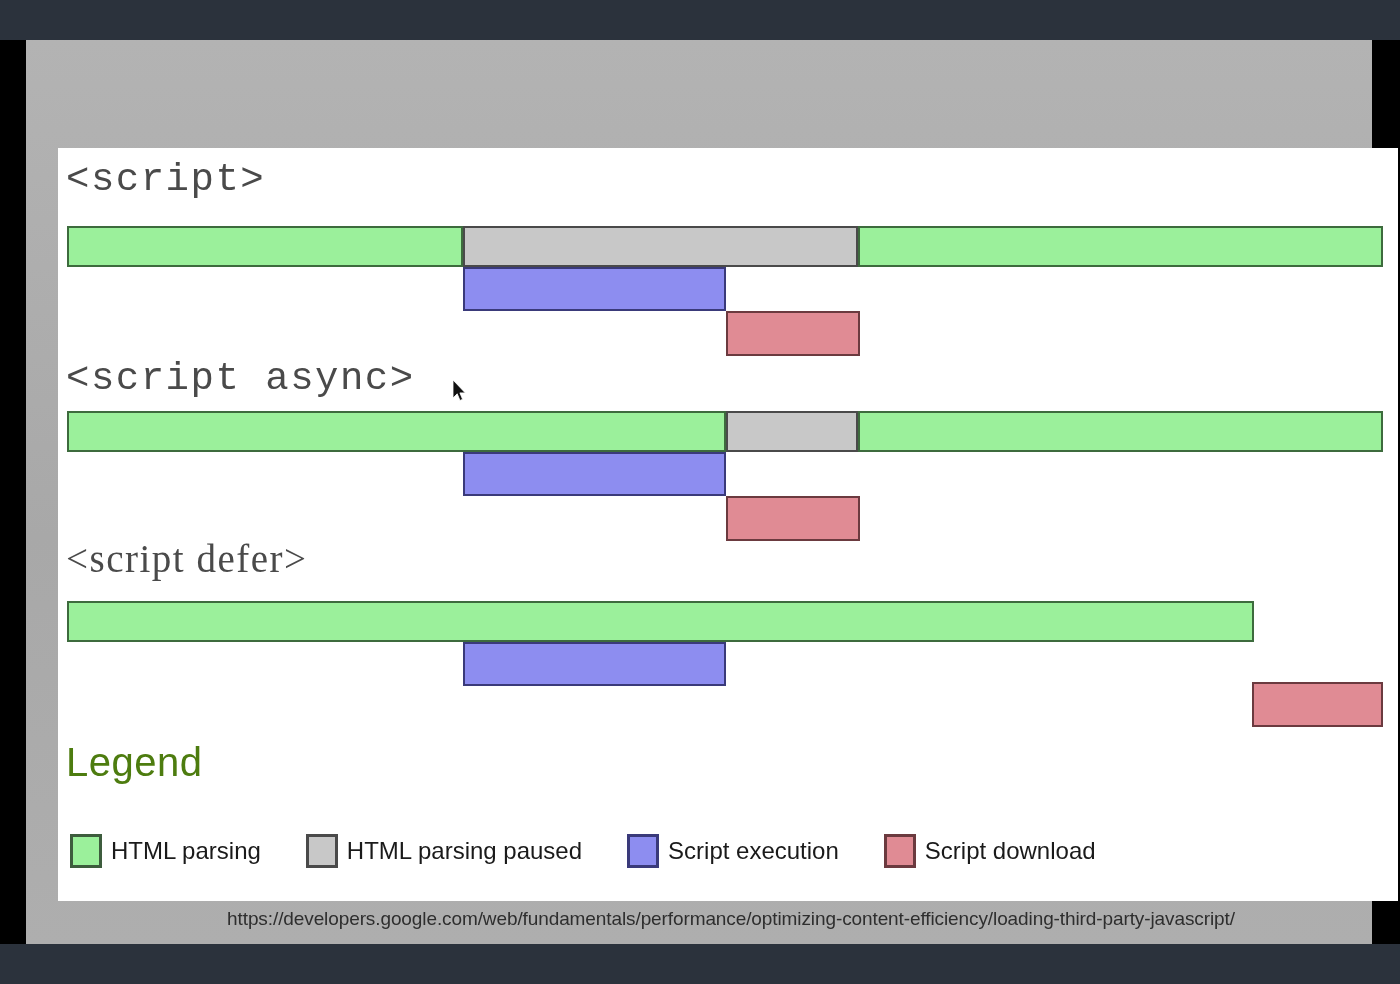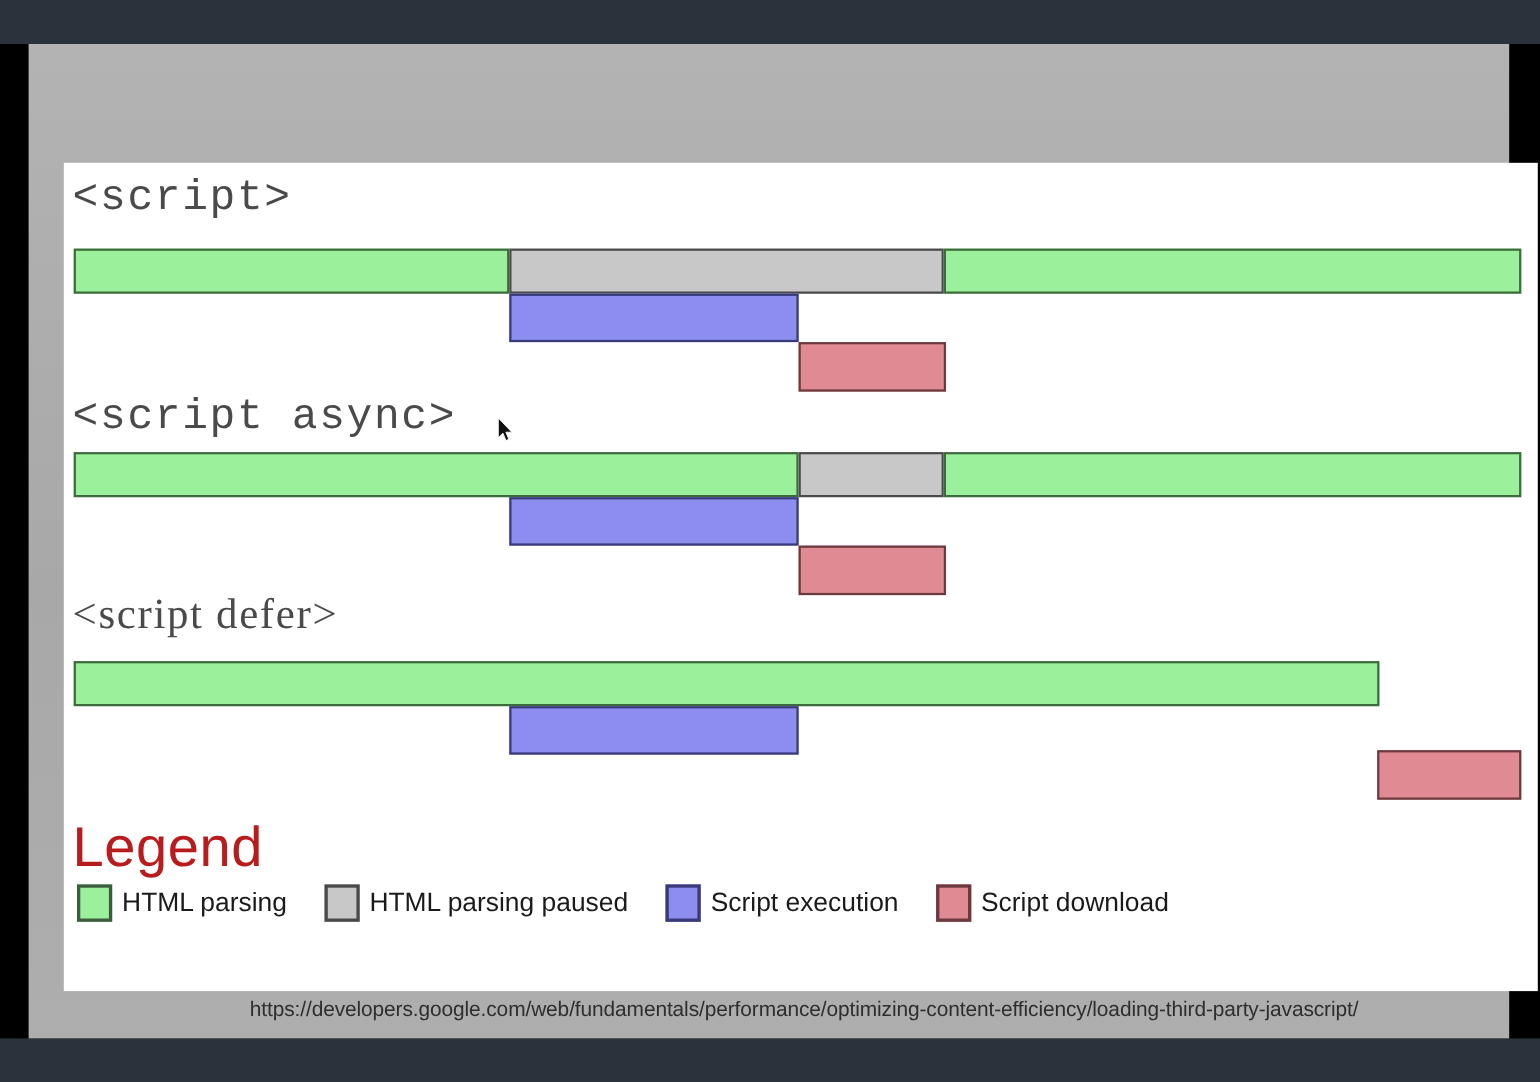--- a/index.html
+++ b/index.html
@@ -51,30 +51,31 @@
   }
   .bar.green  { background: #9bf09b; border-color: #3d6b3d; }
   .bar.gray   { background: #c8c8c8; border-color: #4a4a4a; }
   .bar.blue   { background: #8d8df0; border-color: #3a3a7a; }
   .bar.red    { background: #e08b94; border-color: #6b3a3f; }
 
   #legend-title {
     position: absolute;
     left: 8px; top: 592px;
     font-family: "Liberation Sans", sans-serif;
-    font-size: 51px;
+    font-size: 40px;
     font-weight: 300;
-    color: #b91c1c;
+    color: #4d7c0f;
     letter-spacing: 0.5px;
   }
   #legend-row {
     position: absolute;
-    left: 12px; top: 656px;
+    left: 12px; top: 686px;
     display: flex;
     align-items: center;
+    gap: 11px;
   }
   .legend-item {
     display: flex;
     align-items: center;
     margin-right: 34px;
   }
   .legend-swatch {
     width: 32px; height: 34px;
     border: 3px solid;
     margin-right: 9px;

